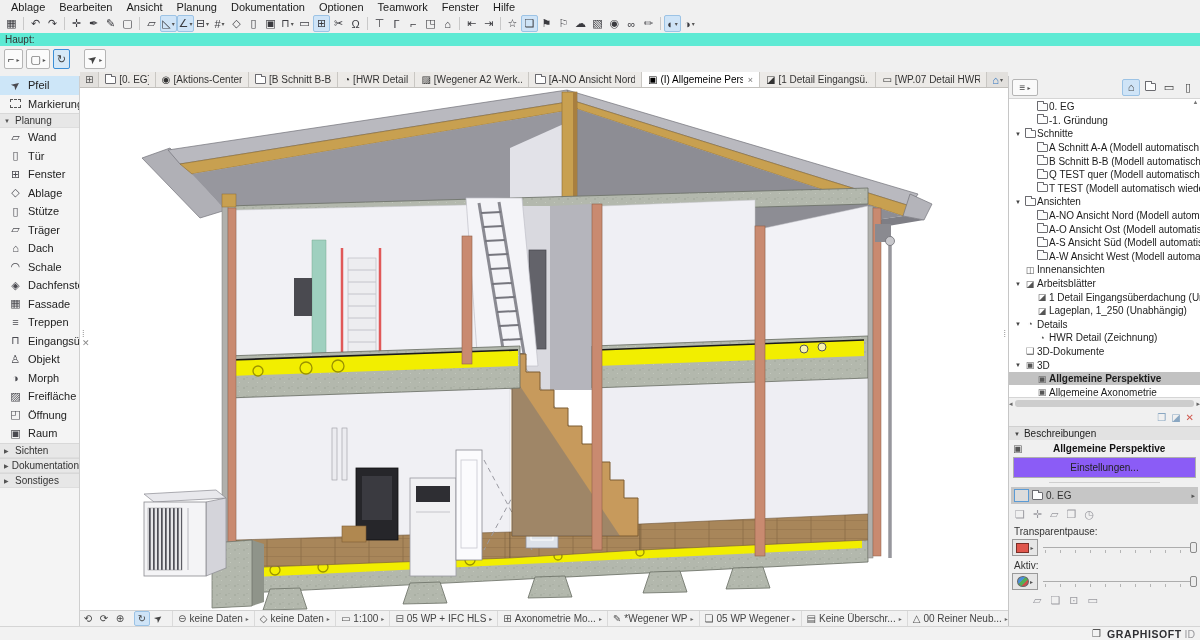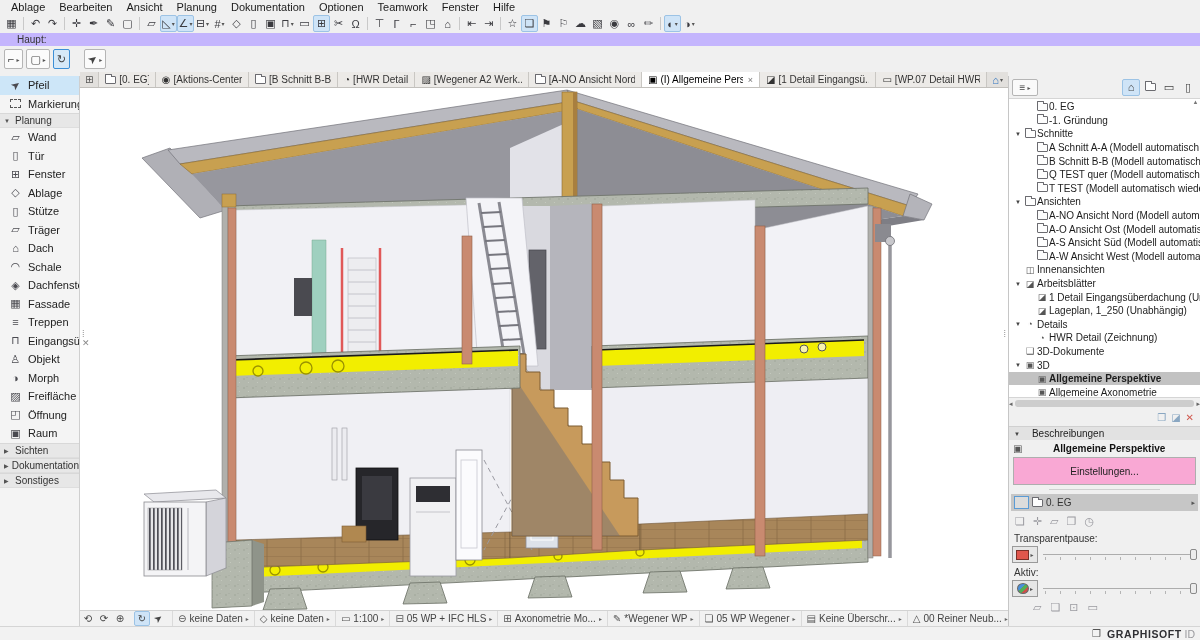--- a/index.html
+++ b/index.html
@@ -6,21 +6,21 @@
 html,body{width:1200px;height:640px;overflow:hidden}
 body{position:relative;background:#f0f0f0;font-size:11px;color:#222}
 
 #menubar{position:absolute;top:0;left:0;right:0;height:14px;display:flex;align-items:center;padding-left:4px;background:#f0f0f0}
 #menubar .mi{padding:0 7px;font-size:11px;color:#1a1a1a;line-height:14px}
 #toolbar{position:absolute;top:14px;left:0;right:0;height:19px;display:flex;align-items:center;background:#f0f0f0;padding-left:3px}
 .tbi{min-width:17px;height:17px;display:flex;align-items:center;justify-content:center;font-size:11px;color:#3a3a3f;border:1px solid transparent;border-radius:2px}
 .tbi.active{background:#cfe4f7;border-color:#9cc3e5}
 .tbsep{width:1px;height:13px;background:#c9c9c9;margin:0 3px}
 .ddm{font-size:6px;color:#555;margin-left:1px}
-#hauptrow{position:absolute;top:33px;left:0;right:0;height:13px;background:#c4b5fd;display:flex;align-items:center;padding-left:17px}
+#hauptrow{position:absolute;top:33px;left:0;right:0;height:13px;background:#5eead4;display:flex;align-items:center;padding-left:5px}
 #hauptrow span{font-size:10px;color:#333}
 #qarow{position:absolute;top:46px;left:0;right:0;height:26px;background:#f0f0f0;display:flex;align-items:center;gap:3px;padding-left:4px}
 .qab{height:20px;border:1px solid #b5b5b5;background:#fbfbfb;display:flex;align-items:center;padding:0 3px;border-radius:2px;font-size:11px;color:#444}
 .qab.active{border-color:#3d8fd6;background:#d6e9f8}
 .qab .ddm{margin-left:2px}
 #qarow .gap{width:8px}
 
 #tabbar{position:absolute;top:72px;left:80px;right:192px;height:16px;background:#e2e0dd;display:flex;align-items:stretch;border-bottom:1px solid #c2c0bc;overflow:hidden}
 .tab{display:flex;align-items:center;gap:3px;padding:0 6px;border-right:1px solid #c9c7c3;background:#eceae7;color:#333;font-size:10px;white-space:nowrap;max-width:118px;overflow:hidden}
 .tab.active{background:#ffffff;color:#000}
@@ -61,25 +61,25 @@
 #tree{height:300px;background:#fff;border-top:1px solid #d5d5d5;border-bottom:1px solid #d5d5d5;overflow:hidden;position:relative;padding-top:1px}
 .trow{height:13.6px;display:flex;align-items:center;font-size:10px;color:#1c1c1c;white-space:nowrap;overflow:hidden}
 .trow .exp{width:10px;text-align:center;font-size:6px;color:#444;flex:0 0 auto}
 .trow .tic{width:14px;text-align:center;font-size:9px;color:#555;flex:0 0 auto;display:flex;justify-content:center}
 .trow.sel{background:#c2c2c2;font-weight:bold}
 .vscr{position:absolute;top:0;right:0;width:9px;font-size:6px;color:#777;text-align:center}
 .np-hscroll{height:11px;display:flex;align-items:center;background:#f0f0f0;font-size:7px;color:#666}
 .np-hscroll .thumb{flex:1;height:7px;background:#cdcdcd;border-radius:3px;margin:0 2px}
 .np-actions{height:17px;display:flex;align-items:center;justify-content:flex-end;gap:5px;padding-right:6px;font-size:10px;color:#8aa7c2}
 .np-actions .danger{color:#d05a50}
-.np-hdr{height:14px;background:#e2e2e2;border-top:1px solid #d0d0d0;display:flex;align-items:center;gap:12px;padding-left:5px;font-size:10px;color:#222}
+.np-hdr{height:14px;background:#e2e2e2;border-top:1px solid #d0d0d0;display:flex;align-items:center;gap:4px;padding-left:5px;font-size:10px;color:#222}
 .np-hdr .ar{font-size:6px;color:#444}
 .np-vp{height:16px;display:flex;align-items:center;padding:0 4px;font-size:10px;color:#111}
 .np-vp .nm{flex:1;text-align:center;font-weight:bold;font-size:10px}
-.np-btn{margin:1px 4px;height:28px;border:1px solid #aeaeae;background:#f9a8d4;display:flex;align-items:center;justify-content:center;font-size:10px;color:#222}
+.np-btn{margin:1px 4px;height:21px;border:1px solid #aeaeae;background:#8b5cf6;display:flex;align-items:center;justify-content:center;font-size:10px;color:#222}
 .np-div{height:1px;background:#cfcfcf;margin:3px 40px}
 .np-chip{margin:1px 2px;height:17px;background:#c6c6c6;display:flex;align-items:center;gap:3px;padding:0 3px;font-size:10px;color:#333}
 .np-chip .frame{width:15px;height:13px;border:1px solid #5b9bd5;background:#dcdcdc;flex:0 0 auto}
 .np-chip .ar2{margin-left:auto;font-size:7px;color:#555}
 .np-chiprow{height:18px;display:flex;align-items:center;gap:8px;padding-left:6px;font-size:11px;color:#9a9aa0}
 .np-lab{font-size:10px;color:#333;padding:3px 0 1px 5px}
 .sliderrow{display:flex;align-items:center;gap:3px;padding:0 3px;height:19px}
 .sw{width:26px;height:17px;border:1px solid #9a9a9a;background:#e6e6e6;display:flex;align-items:center;justify-content:center;gap:1px;flex:0 0 auto}
 .sw .c{width:13px;height:10px;background:#e0564c;border:1px solid #7a2f28}
 .sw .cc{width:12px;height:11px;border-radius:50%;background:linear-gradient(135deg,#4a90d9 0 38%,#56ad56 38% 68%,#cf4f4a 68%);border:1px solid #666}

